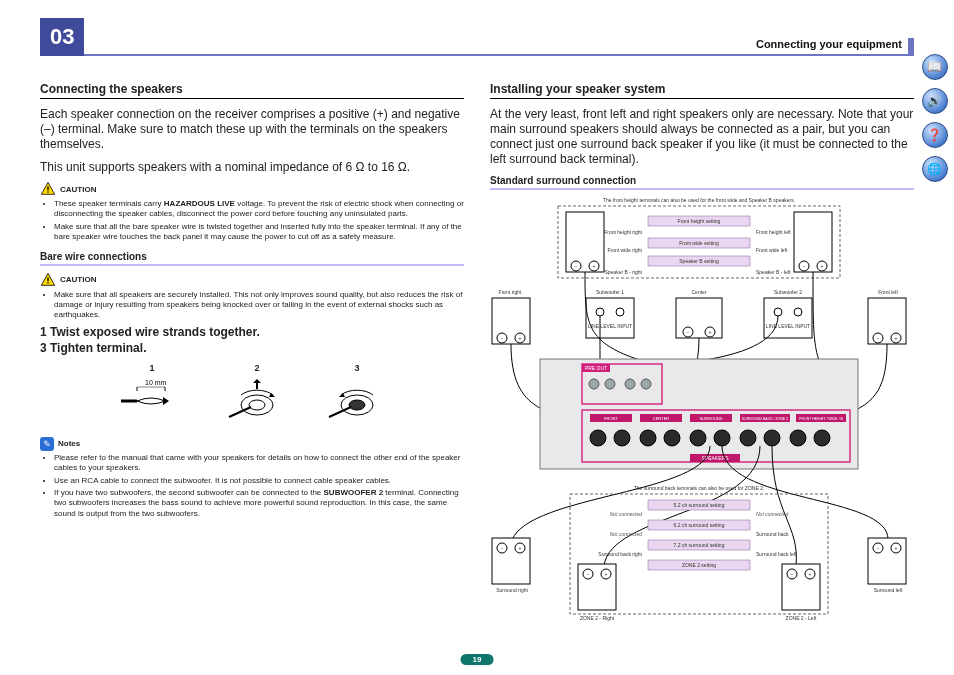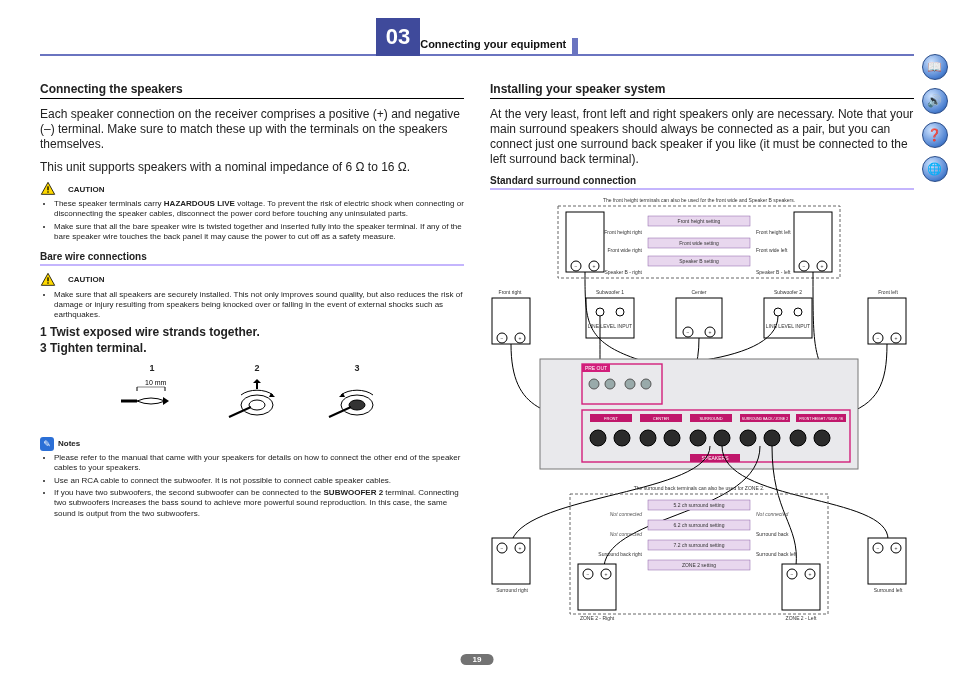--- a/index.html
+++ b/index.html
@@ -12,21 +12,21 @@
     height: 675px;
     position: relative;
     overflow: hidden;
   }
   .page {
     padding: 18px 40px 0 40px;
   }
   .top-bar {
     display: flex;
     align-items: flex-end;
-    justify-content: center;
+    justify-content: space-between;
     border-bottom: 2px solid #6a74c0;
     padding-bottom: 0;
     margin-bottom: 2px;
   }
   .chapter-box {
     background: #3f4a9b;
     color: #fff;
     font-size: 22px;
     font-weight: bold;
     padding: 6px 10px;
@@ -54,21 +54,21 @@
     margin-bottom: 4px;
   }
   .col h3 {
     font-size: 10px;
     font-weight: bold;
     border-bottom: 2px solid #c4b5fd;
     padding-bottom: 2px;
     margin: 8px 0 4px;
   }
   .col p { font-size: 12px; line-height: 1.25; margin-bottom: 2px; margin-top: 8px; }
-  .warn { display: flex; align-items: center; gap: 12px; margin: 6px 0 2px; }
+  .warn { display: flex; align-items: center; gap: 4px; margin: 6px 0 2px; }
   .warn svg { width: 16px; height: 16px; }
   .warn-label { font-weight: bold; font-size: 8px; }
   ul.bullets { list-style: disc; padding-left: 14px; font-size: 8px; line-height: 1.3; }
   ul.bullets li { margin-bottom: 2px; }
   .steps { font-size: 12px; margin: 4px 0; }
   .steps div { font-weight: bold; margin-bottom: 2px; }
   .step-figs { display: flex; gap: 40px; justify-content: center; margin: 8px 0 12px; }
   .step-figs .fig { text-align: center; }
   .step-figs .num { font-weight: bold; font-size: 9px; margin-bottom: 4px; }
   .fig svg { display: block; }
@@ -80,21 +80,21 @@
     color: #fff; font-size: 9px;
   }
   .diagram-box {
     width: 100%;
   }
   .page-num {
     position: absolute;
     bottom: 10px;
     left: 50%;
     transform: translateX(-50%);
-    background: #737373;
+    background: #0f766e;
     color: #fff;
     font-size: 8px;
     font-weight: bold;
     padding: 1px 12px;
     border-radius: 8px;
   }
   .side-icons {
     position: absolute;
     right: 6px;
     top: 54px;

